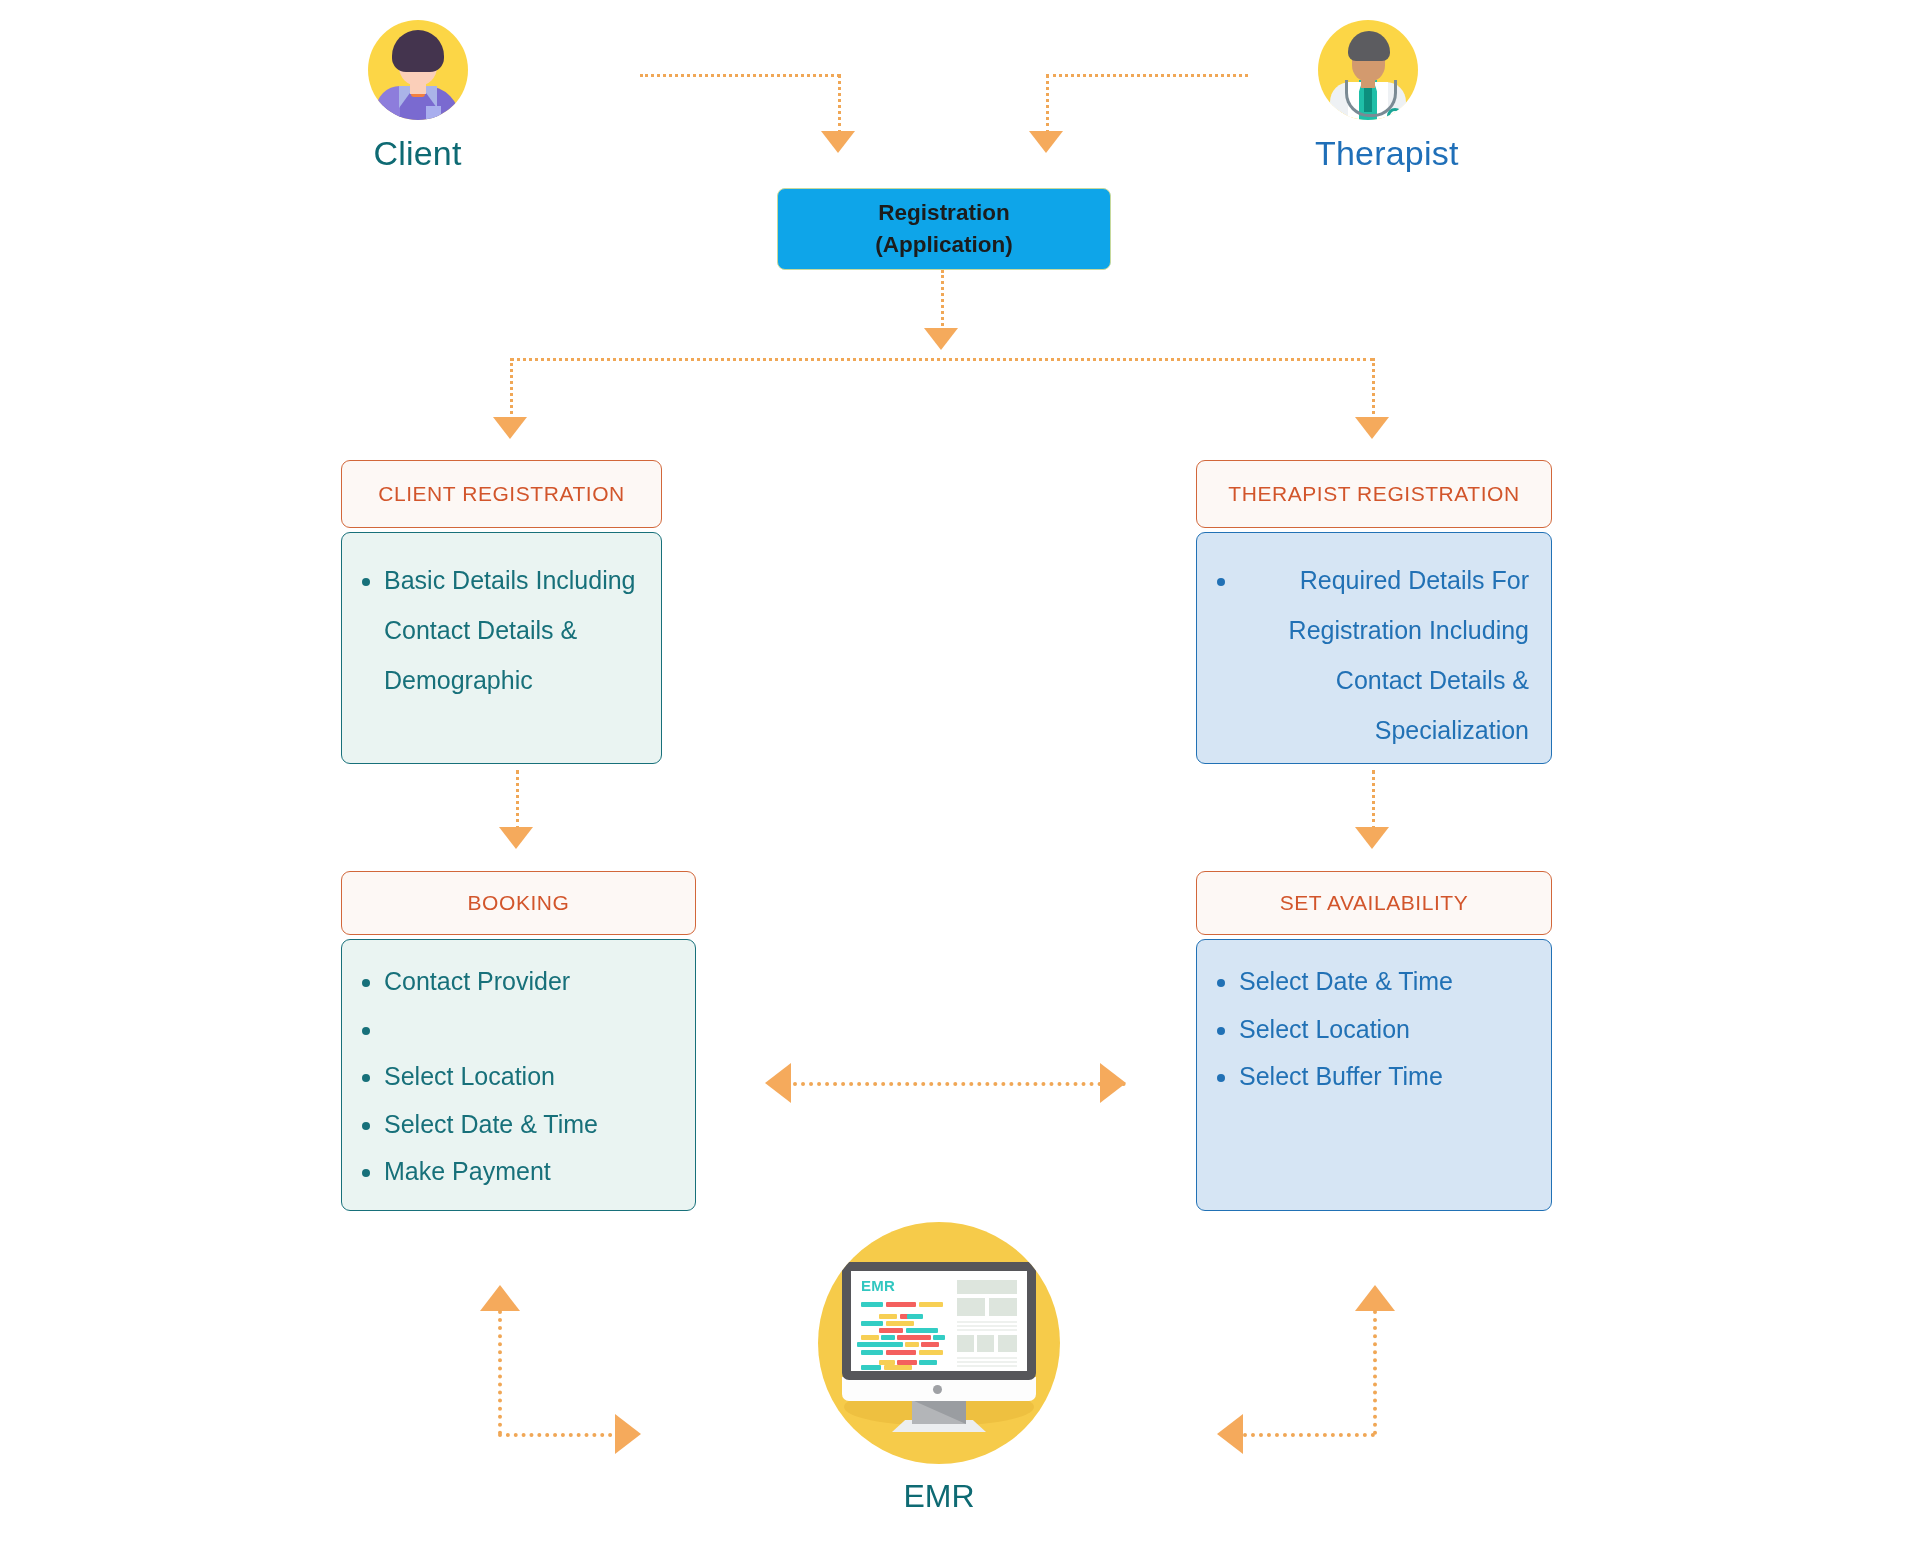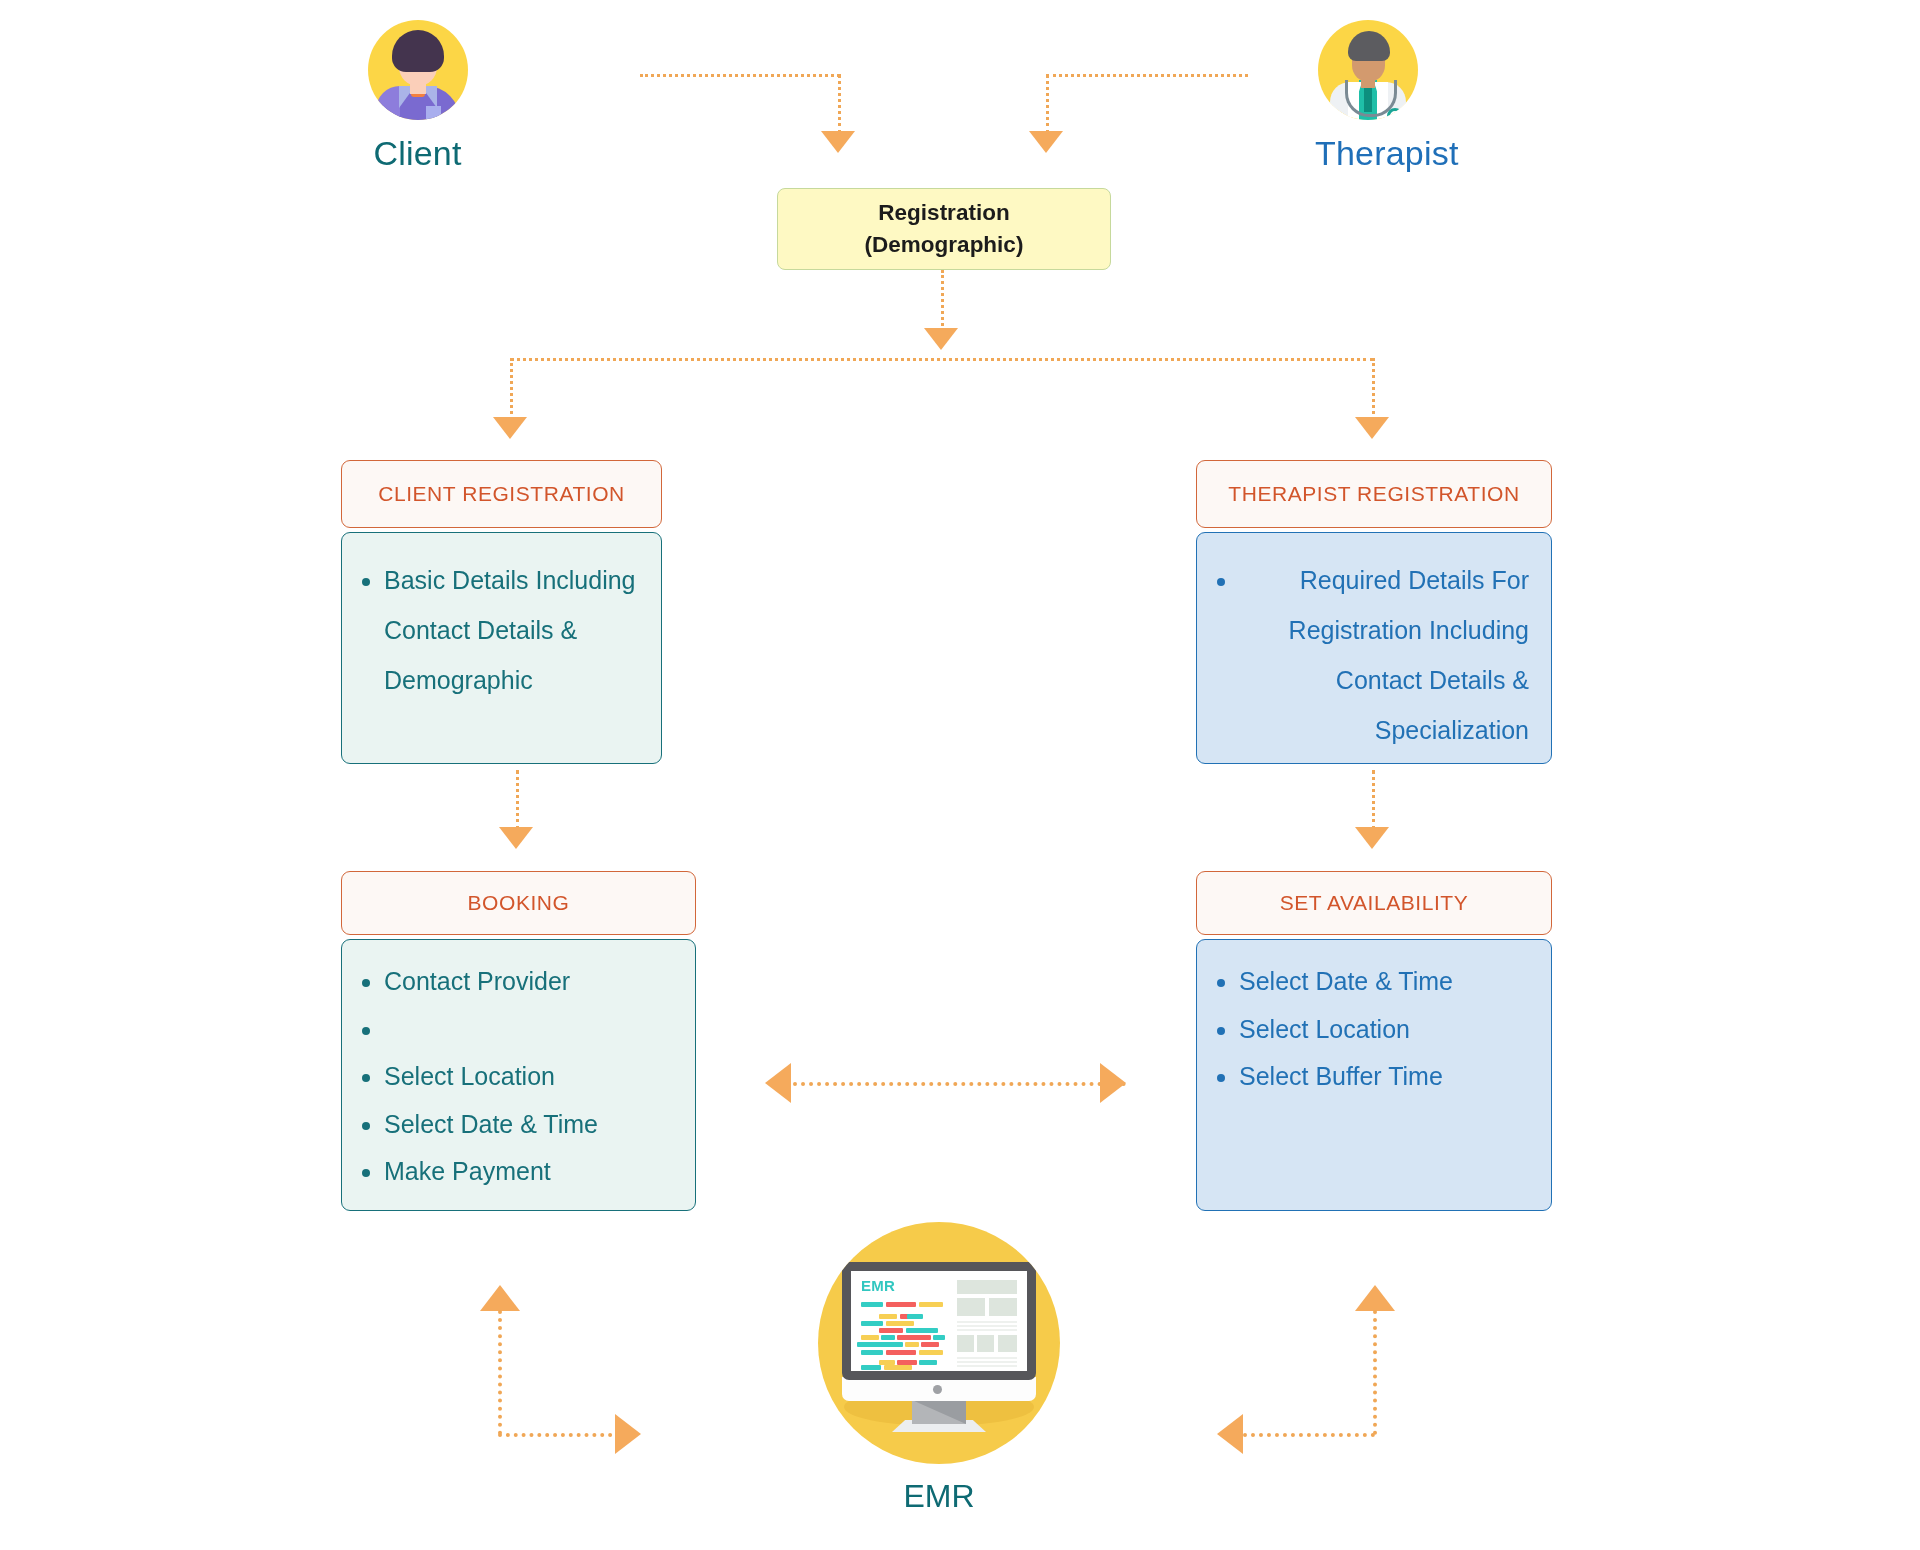--- a/index.html
+++ b/index.html
@@ -171,21 +171,21 @@
   .th-yellow-l, .th-yellow-r {
     position: absolute; top: 90px; width: 7px; height: 16px;
     background: #fcd646;
   }
   .th-yellow-l { left: 22px; }
   .th-yellow-r { left: 71px; }
 
   
   .green-box {
     position: absolute;
-    background: #fef9c3;
+    background: #0ea5e9;
     border: 1px solid #c6d99c;
     border-radius: 8px;
     display: flex; align-items: center; justify-content: center;
     flex-direction: column;
     color: #1c1c1c;
     font-weight: bold;
     font-size: 22.5px;
     line-height: 1.42;
     text-align: center;
   }
@@ -389,21 +389,21 @@
   <div class="dot-h thin" style="left:640px; top:74px; width:200px;"></div>
   <div class="dot-v thin" style="left:838px; top:74px; height:60px;"></div>
   <div class="arrow arrow-down sm" style="left:821px; top:131px;"></div>
 
   <div class="dot-h thin" style="left:1046px; top:74px; width:202px;"></div>
   <div class="dot-v thin" style="left:1046px; top:74px; height:60px;"></div>
   <div class="arrow arrow-down sm" style="left:1029px; top:131px;"></div>
 
   <div class="green-box" style="left:777px; top:188px; width:332px; height:80px;">
     <div>Registration</div>
-    <div>(Demographic)</div>
+    <div>(Application)</div>
   </div>
 
   <div class="dot-v thin" style="left:941px; top:270px; height:62px;"></div>
   <div class="arrow arrow-down sm" style="left:924px; top:328px;"></div>
 
   <div class="dot-h thin" style="left:510px; top:358px; width:864px;"></div>
 
   <div class="dot-v thin" style="left:510px; top:358px; height:62px;"></div>
   <div class="arrow arrow-down sm" style="left:493px; top:417px;"></div>
 

